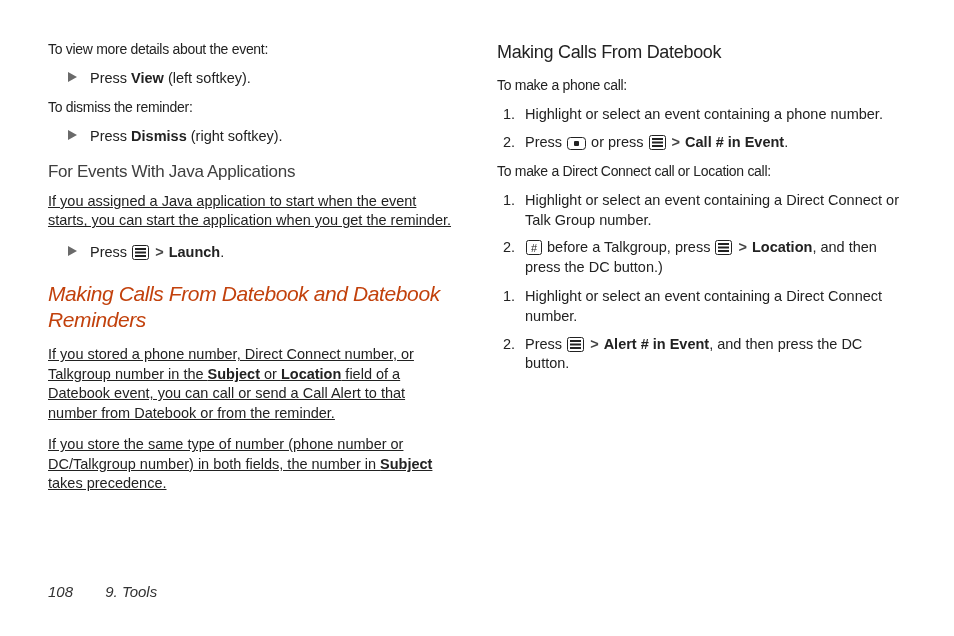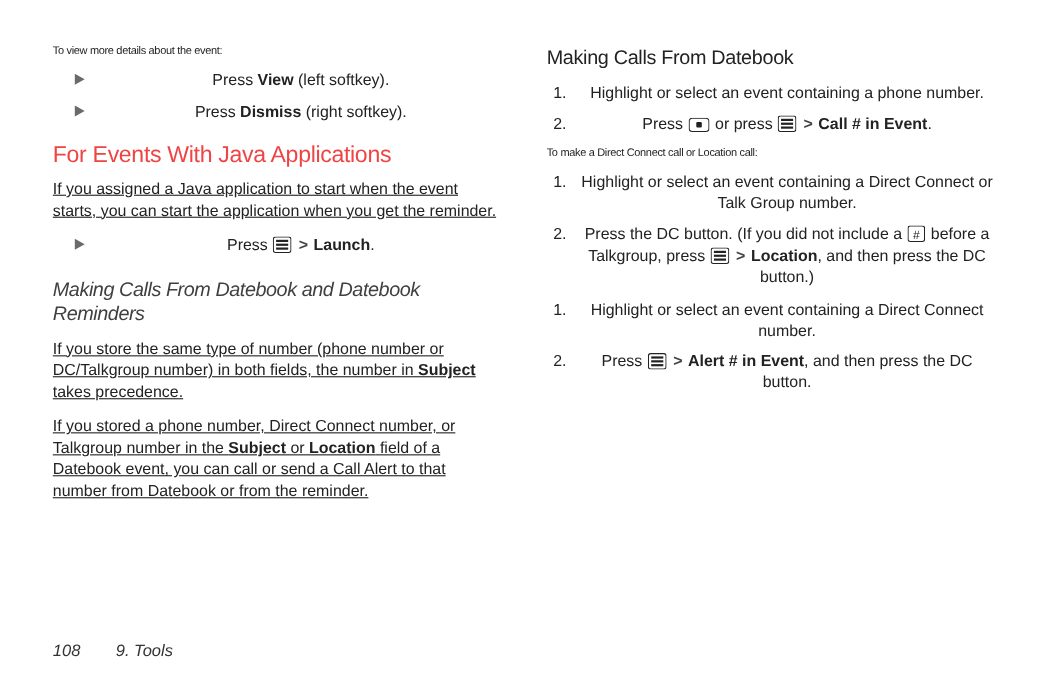--- a/index.html
+++ b/index.html
@@ -18,58 +18,57 @@
     gap: 40px;
   }
   .col {
     flex: 1 1 0;
     min-width: 0;
     font-size: 14.5px;
     line-height: 1.35;
   }
   .intro {
     font-family: Arial, Helvetica, sans-serif;
-    font-size: 10px;
+    font-size: 14px;
     margin: 0 0 10px 0;
     letter-spacing: -0.2px;
   }
   .tight { letter-spacing: -0.3px; }
   ul.bul, ol.num {
     margin: 4px 0 10px 0;
     padding-left: 36px;
-    text-align: center;
   }
   ul.bul { list-style: none; padding-left: 20px; }
   ul.bul li { position: relative; padding-left: 22px; margin-bottom: 6px; }
   ul.bul li .tri {
     position: absolute;
     left: 0;
     top: 3px;
     width: 0; height: 0;
     border-top: 5px solid transparent;
     border-bottom: 5px solid transparent;
     border-left: 9px solid #6a6a6a;
   }
   ol.num { padding-left: 22px; }
   ol.num li { padding-left: 6px; margin-bottom: 8px; }
   ol.num li::marker { font-weight: normal; }
   h3.sub {
     font-family: Arial, Helvetica, sans-serif;
-    font-size: 21px;
+    font-size: 17px;
     font-weight: 400;
-    color: #ef4444;
+    color: #404040;
     margin: 14px 0 8px 0;
     letter-spacing: -0.3px;
   }
   h2.section {
     font-family: Arial, Helvetica, sans-serif;
-    font-size: 18px;
+    font-size: 21px;
     font-style: italic;
     font-weight: 400;
-    color: #404040;
+    color: #c2410c;
     margin: 18px 0 12px 0;
     line-height: 1.25;
     letter-spacing: -0.4px;
   }
   h3.rsub {
     font-family: Arial, Helvetica, sans-serif;
     font-size: 18px;
     font-weight: 400;
     color: #222;
     margin: 0 0 12px 0;
@@ -106,20 +105,21 @@
 
     <p class="intro tight">To view more details about the event:</p>
 
     <ul class="bul">
       <li>
         <span class="tri"></span>
         <span>Press </span><strong>View</strong><span> (left softkey).</span>
       </li>
     </ul>
 
+    <p class="intro tight">To dismiss the reminder:</p>
 
     <ul class="bul">
       <li>
         <span class="tri"></span>
         <span>Press </span><strong>Dismiss</strong><span> (right softkey).</span>
       </li>
     </ul>
 
     <h3 class="sub">For Events With Java Applications</h3>
 
@@ -133,35 +133,36 @@
               <rect x="3" y="3" width="11" height="2" fill="#222"></rect>
               <rect x="3" y="6.5" width="11" height="2" fill="#222"></rect>
               <rect x="3" y="10" width="11" height="2" fill="#222"></rect>
             </svg></span>
         <span class="gt">&gt;</span>
         <strong>Launch</strong><span>.</span>
       </li>
     </ul>
 
     <h2 class="section">Making Calls From Datebook and Datebook Reminders</h2>
+
+    <p class="body">
+      <span>If you stored a phone number, Direct Connect number, or Talkgroup number in the </span><strong>Subject</strong><span> or </span><strong>Location</strong><span> field of a Datebook event, you can call or send a Call Alert to that number from Datebook or from the reminder.</span>
+    </p>
 
     <p class="body">
       <span>If you store the same type of number (phone number or DC/Talkgroup number) in both fields, the number in </span><strong>Subject</strong><span> takes precedence.</span>
     </p>
 
-    <p class="body">
-      <span>If you stored a phone number, Direct Connect number, or Talkgroup number in the </span><strong>Subject</strong><span> or </span><strong>Location</strong><span> field of a Datebook event, you can call or send a Call Alert to that number from Datebook or from the reminder.</span>
-    </p>
-
   </div>
 
   <div class="col">
 
     <h3 class="rsub">Making Calls From Datebook</h3>
 
+    <p class="intro tight">To make a phone call:</p>
 
     <ol class="num">
       <li><span>Highlight or select an event containing a phone number.</span></li>
       <li>
         <span>Press </span><span class="key"><svg width="19" height="13">
               <rect x="0.5" y="0.5" width="18" height="12" rx="3" fill="#fff" stroke="#222"></rect>
               <rect x="7" y="4" width="5" height="5" rx="1" fill="#222"></rect>
             </svg></span><span> or press </span><span class="key"><svg width="17" height="15">
               <rect x="0.5" y="0.5" width="16" height="14" rx="2" fill="#fff" stroke="#222"></rect>
               <rect x="3" y="3" width="11" height="2" fill="#222"></rect>
@@ -171,21 +172,21 @@
         <span class="gt">&gt;</span>
         <strong>Call # in Event</strong><span>.</span>
       </li>
     </ol>
 
     <p class="intro tight">To make a Direct Connect call or Location call:</p>
 
     <ol class="num">
       <li><span>Highlight or select an event containing a Direct Connect or Talk Group number.</span></li>
       <li>
-        <span>Press the DC button. (If you did not include a </span><span class="key"><svg width="16" height="15">
+        <span class="key"><svg width="16" height="15">
               <rect x="0.5" y="0.5" width="15" height="14" rx="2" fill="#fff" stroke="#222"></rect>
               <text x="8" y="12" text-anchor="middle" font-size="11" font-family="Arial" fill="#222">#</text>
             </svg></span><span> before a Talkgroup, press </span><span class="key"><svg width="17" height="15">
               <rect x="0.5" y="0.5" width="16" height="14" rx="2" fill="#fff" stroke="#222"></rect>
               <rect x="3" y="3" width="11" height="2" fill="#222"></rect>
               <rect x="3" y="6.5" width="11" height="2" fill="#222"></rect>
               <rect x="3" y="10" width="11" height="2" fill="#222"></rect>
             </svg></span>
         <span class="gt">&gt;</span>
         <strong>Location</strong><span>, and then press the DC button.)</span>

